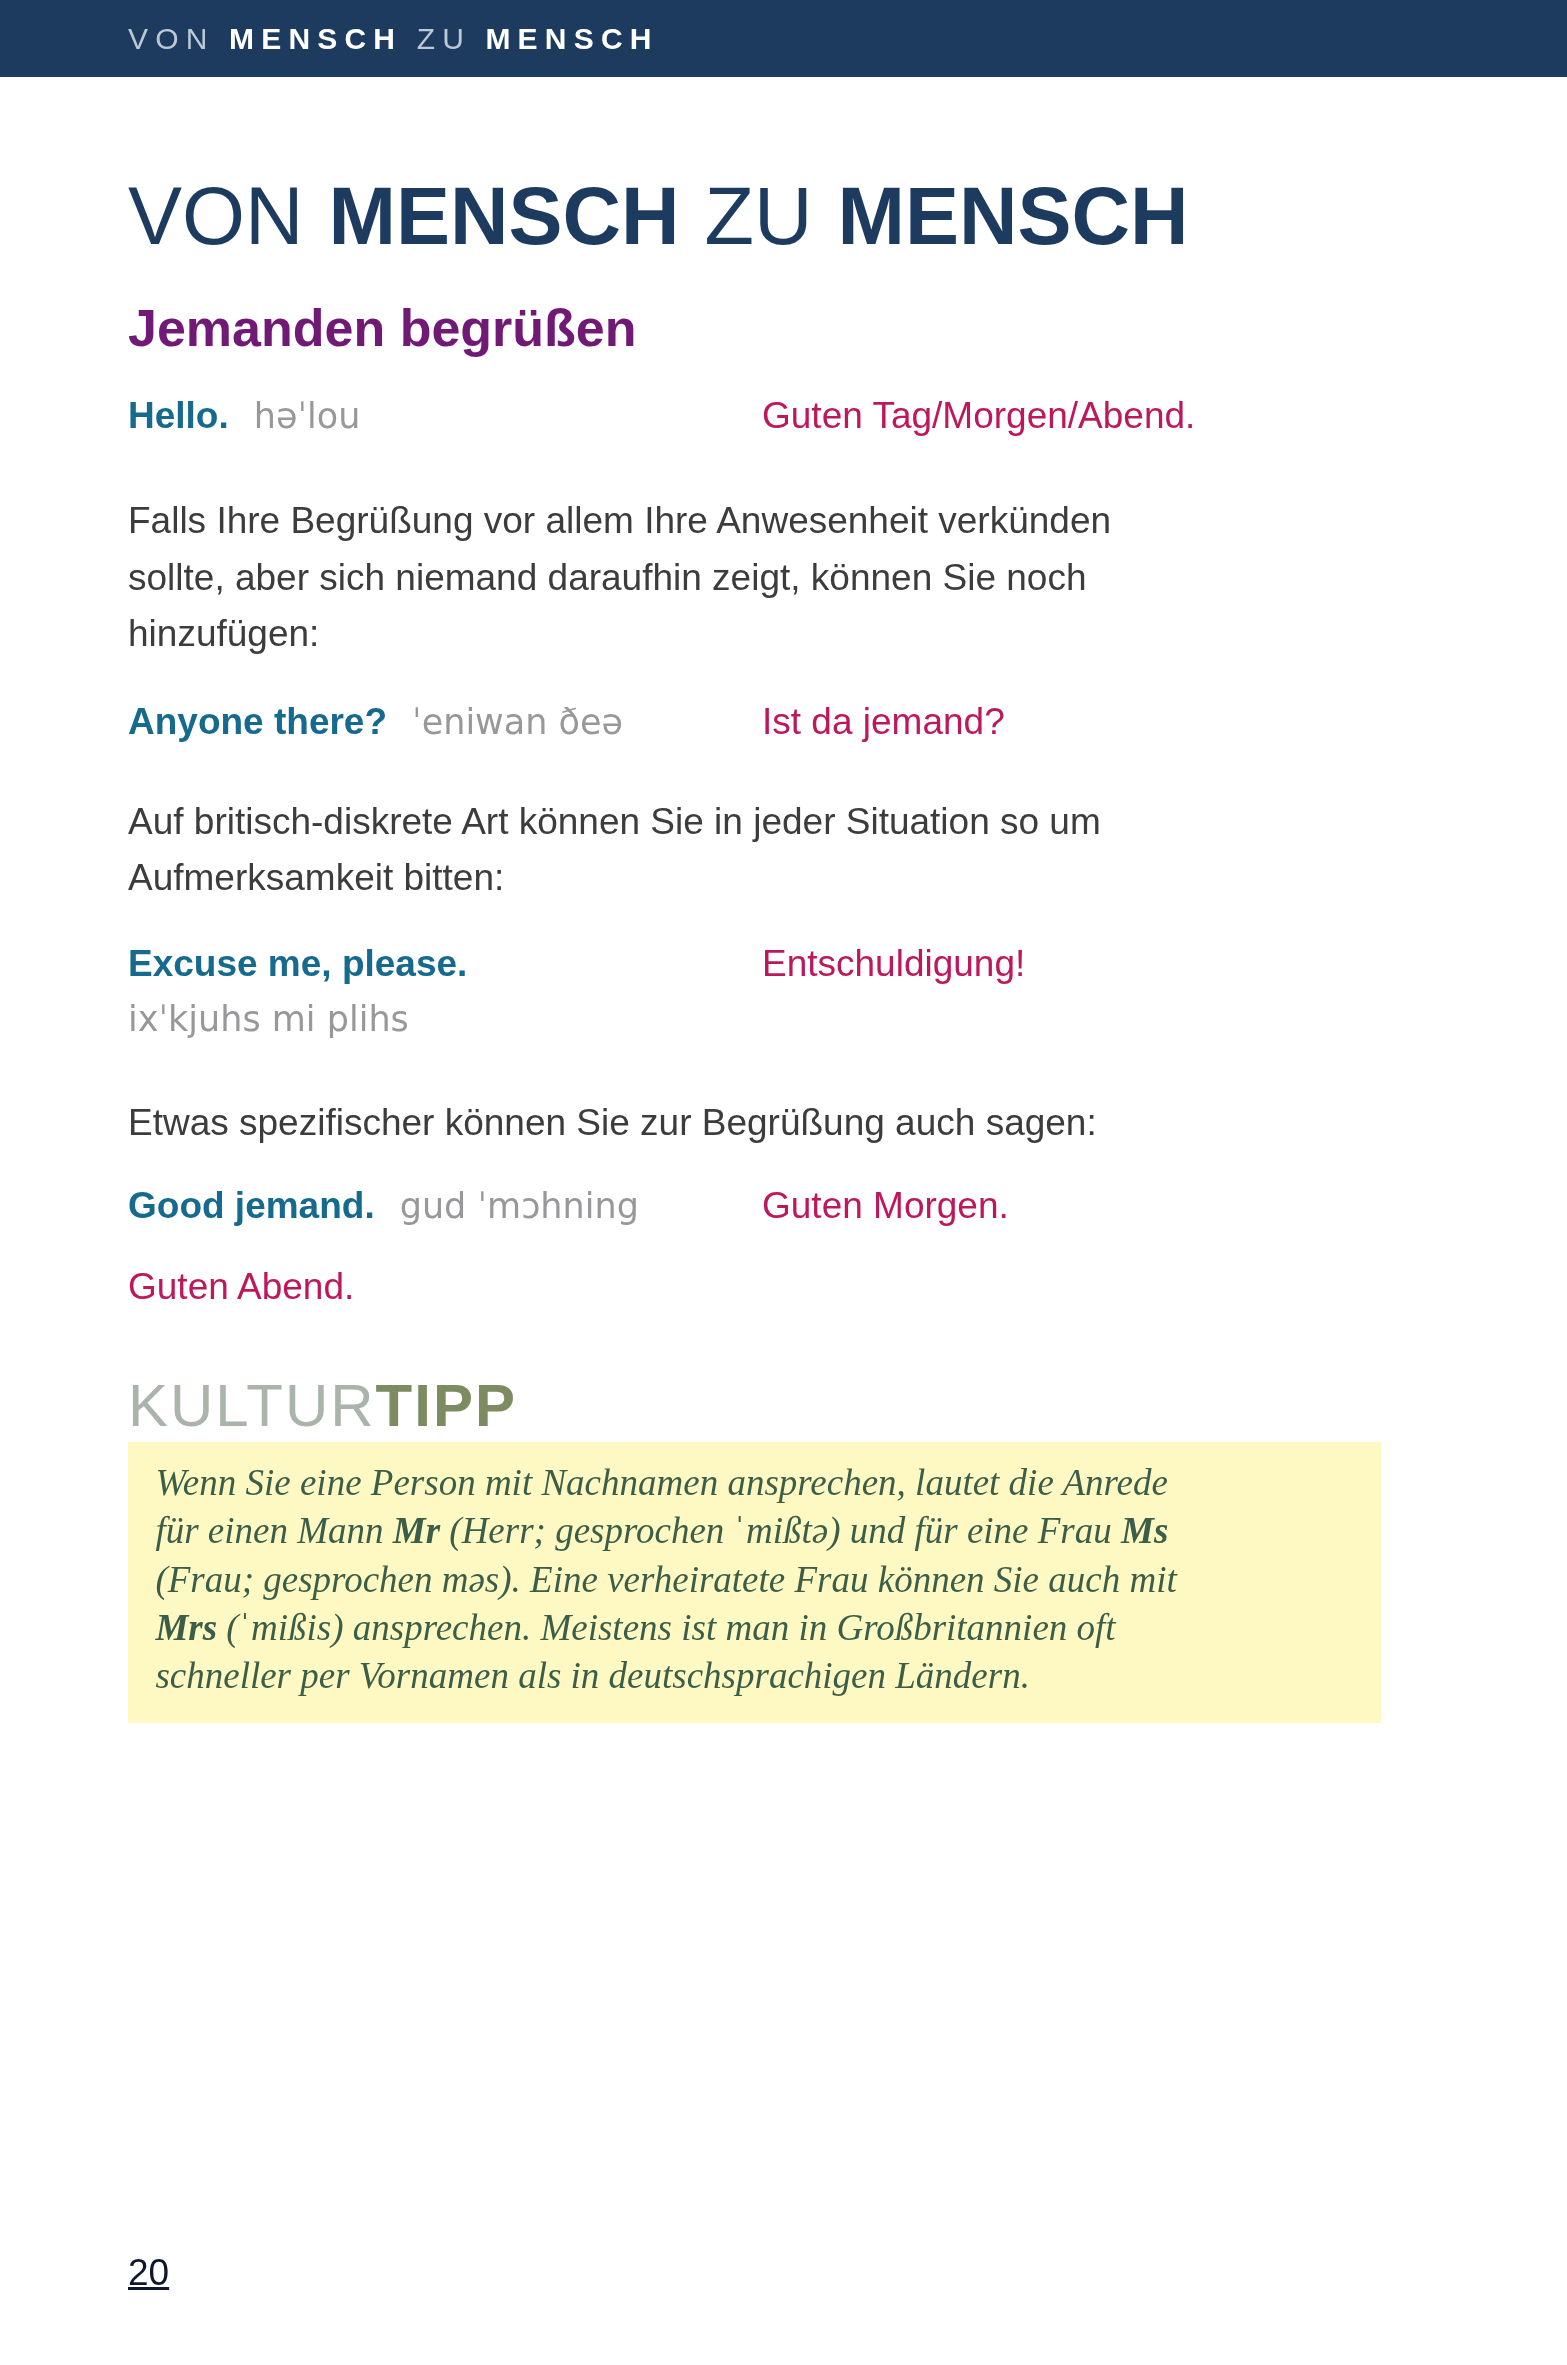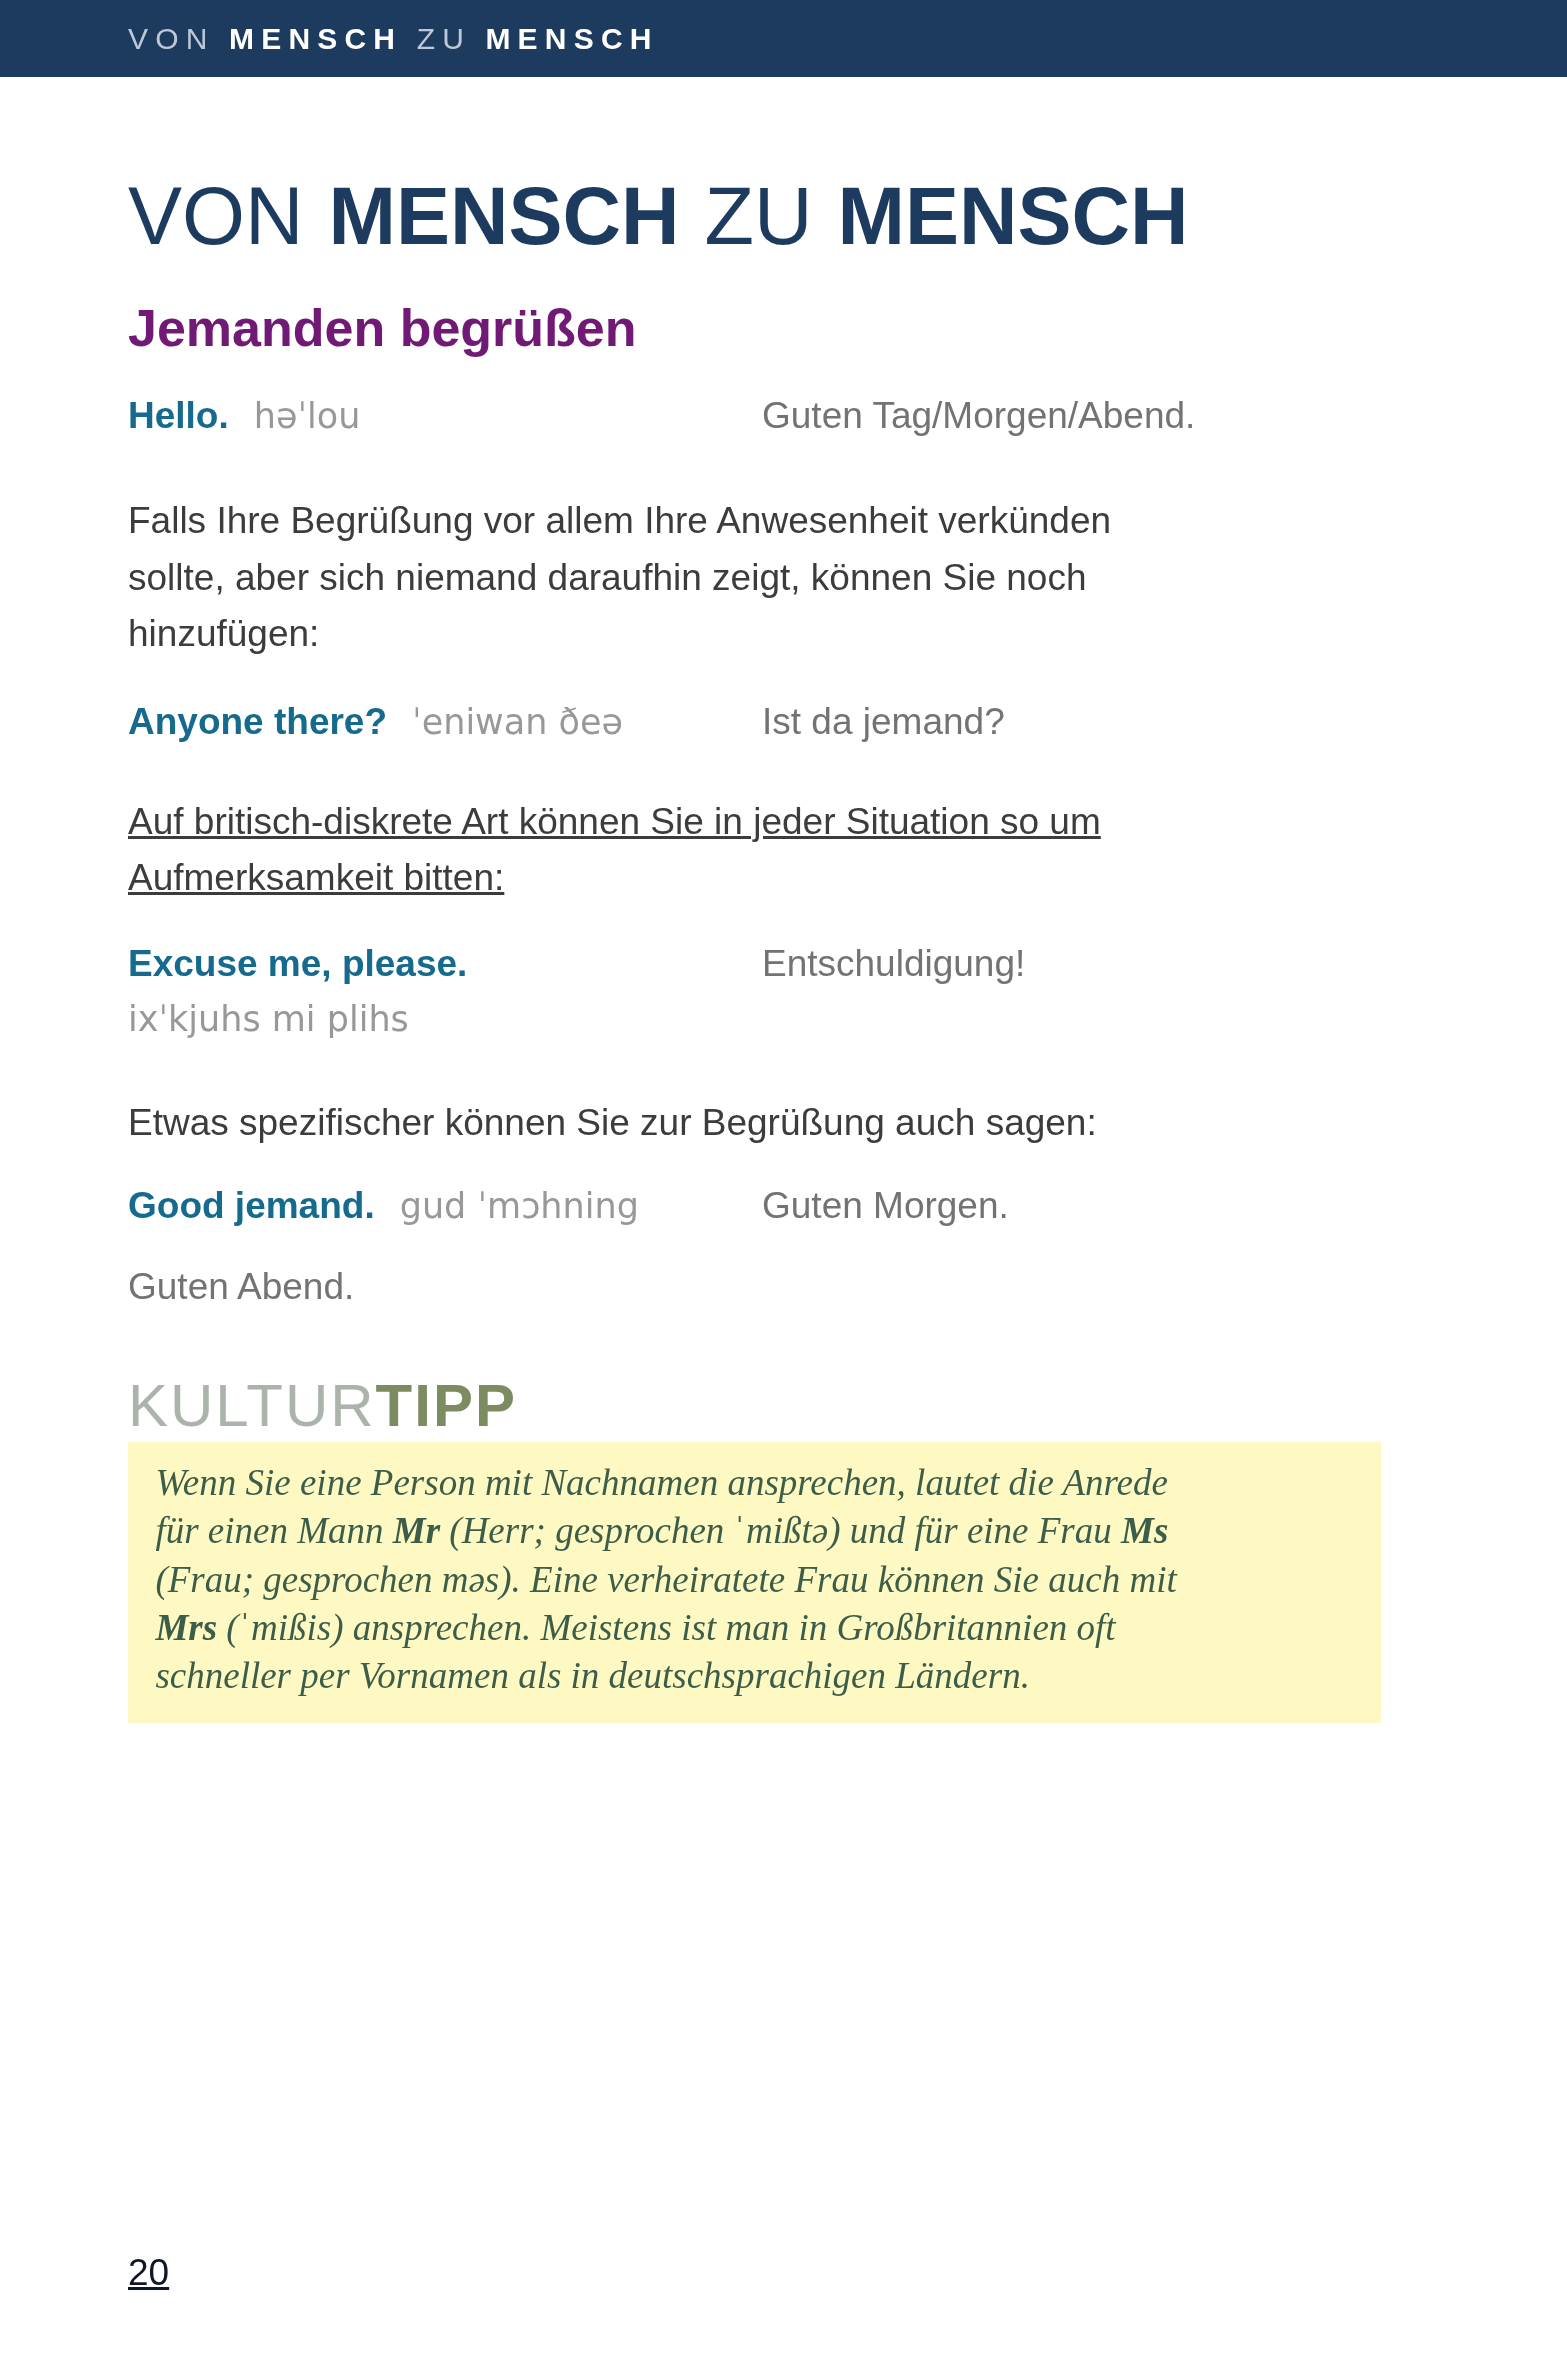--- a/index.html
+++ b/index.html
@@ -62,21 +62,21 @@
   }
   .phrase-left { flex: 0 0 634px; width: 634px; }
   .phrase-en   { color: #156a8e; font-weight: 700; }
   .phrase-phon {
     color: #98989b;
     font-size: 35px;
     margin-left: 25px;
     font-family: "DejaVu Sans", sans-serif;
     font-weight: 400;
   }
-  .phrase-de { color: #737373; font-weight: 400; }
+  .phrase-de { color: #be185d; font-weight: 400; }
   .stacked .phrase-phon { display: block; margin-left: 0; margin-top: 11.8px; }
 
   
   .kt-heading {
     margin-top: 65px;
     font-size: 60px;
     font-weight: 400;
     letter-spacing: 2px;
     line-height: 1.05;
   }
@@ -103,21 +103,21 @@
     left: 128px;
     bottom: 72px;
     font-size: 37px;
     color: #0f172a;
     text-decoration: underline;
   }
 
   .mt50 { margin-top: 33px; }
   .mt55 { margin-top: 36px; }
   .mt58 { margin-top: 38px; }
-  .mt75 { margin-top: 49px; text-decoration: underline; }
+  .mt75 { margin-top: 49px; }
   .mt85 { margin-top: 55px; }
   .mt100{ margin-top: 65px; }
 </style>
 </head>
 <body>
 
 <header class="topbar">
   <span class="tb-light">VON</span>
   <span class="tb-bold">MENSCH</span>
   <span class="tb-light">ZU</span>

